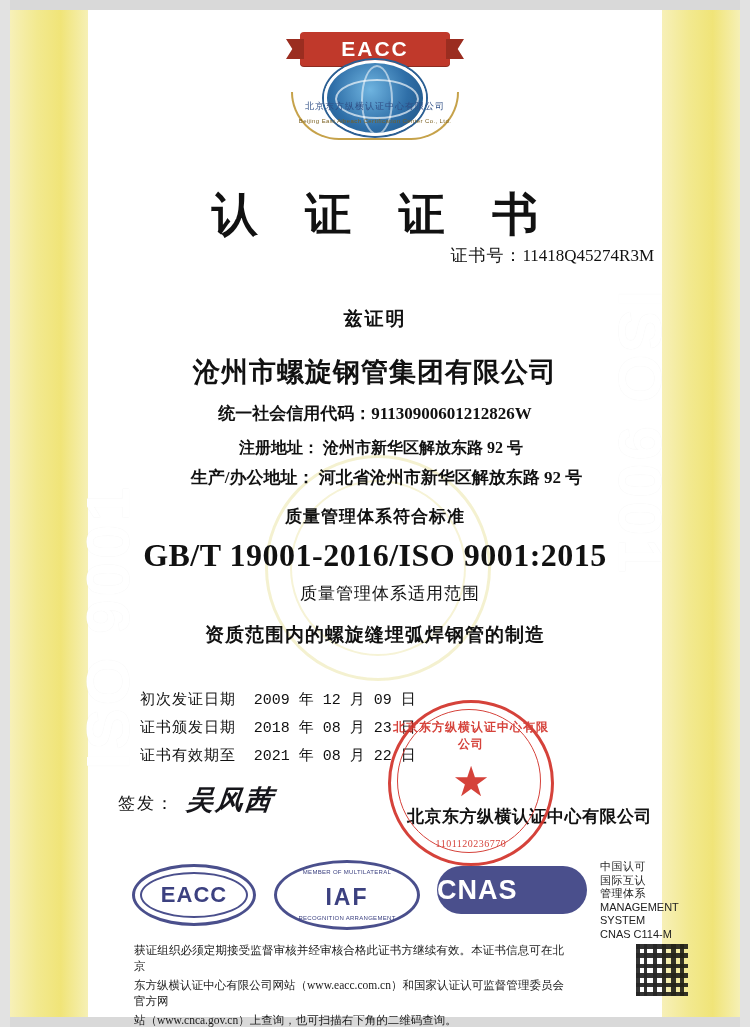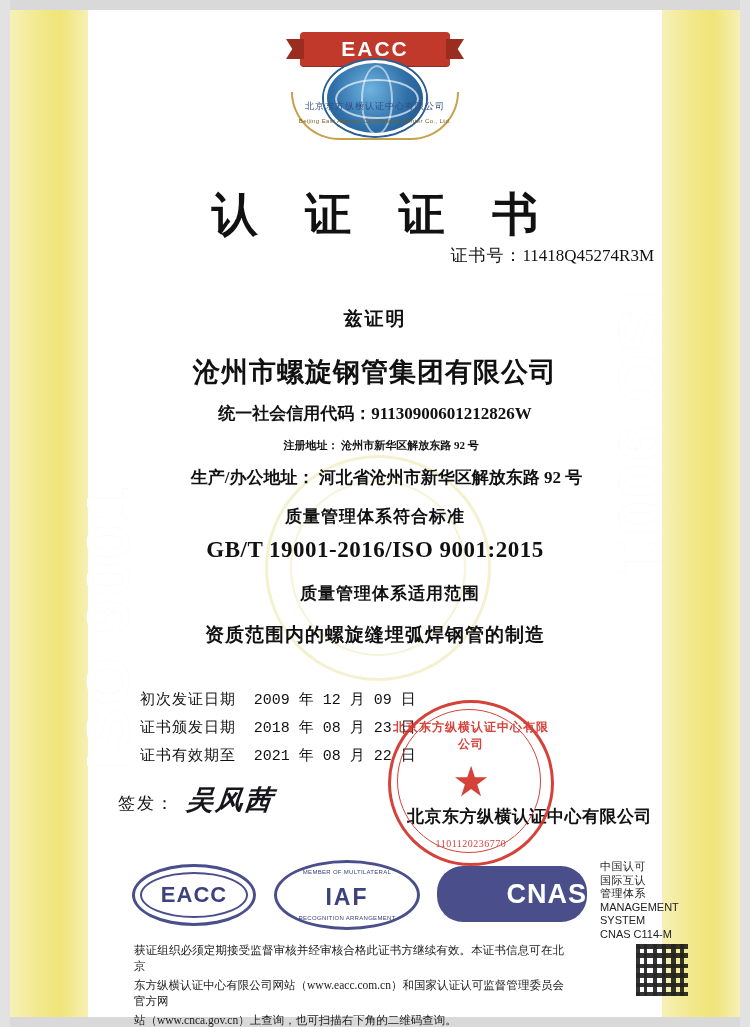--- a/index.html
+++ b/index.html
@@ -229,25 +229,25 @@
 
   .row-center {
     position: absolute;
     left: 0; right: 0;
     text-align: center;
     color: #111111;
   }
   .hereby { top: 296px; font-size: 19px; font-weight: bold; letter-spacing: 2px; }
   .company { top: 344px; font-size: 27px; font-weight: bold; letter-spacing: 1px; }
   .credit-code { top: 392px; font-size: 17px; font-weight: bold; }
-  .addr1 { top: 428px; font-size: 11px; font-weight: bold; padding-left: 12px; }
+  .addr1 { top: 428px; font-size: 16px; font-weight: bold; padding-left: 12px; }
   .addr2 { top: 456px; font-size: 17px; font-weight: bold; padding-left: 23px; }
   .qms-line { top: 495px; font-size: 17px; font-weight: bold; letter-spacing: 1px; }
-  .standard { top: 527px; font-size: 23px; font-weight: bold; letter-spacing: 0.5px; }
-  .scope-label { top: 572px; font-size: 17px; font-weight: bold; letter-spacing: 1px; padding-left: 30px; }
+  .standard { top: 527px; font-size: 32px; font-weight: bold; letter-spacing: 0.5px; }
+  .scope-label { top: 572px; font-size: 17px; font-weight: normal; letter-spacing: 1px; padding-left: 30px; }
   .scope-text { top: 612px; font-size: 19px; font-weight: bold; letter-spacing: 1px; }
 
   
   .dates {
     position: absolute;
     left: 52px;
     top: 676px;
     font-size: 15px;
     color: #111111;
     line-height: 26px;
@@ -399,27 +399,27 @@
     position: absolute;
     left: 0; right: 0; bottom: 6px;
     font-family: "Liberation Sans", sans-serif;
     font-size: 6px;
     color: #3c4180;
     letter-spacing: 0.3px;
   }
   .logo-cnas {
     position: absolute;
     left: 305px; top: 6px;
-    width: 150px; height: 56px;
+    width: 150px; height: 48px;
     border-radius: 26px;
     background: #4a4f8c;
     color: #ffffff;
     display: flex;
     align-items: center;
-    justify-content: flex-end;
+    justify-content: flex-start;
     font-family: "Liberation Sans", sans-serif;
     font-weight: bold;
     font-size: 27px;
     letter-spacing: 1px;
   }
   .cnas-text {
     position: absolute;
     left: 468px;
     top: 0px;
     font-family: "Liberation Sans", sans-serif;

